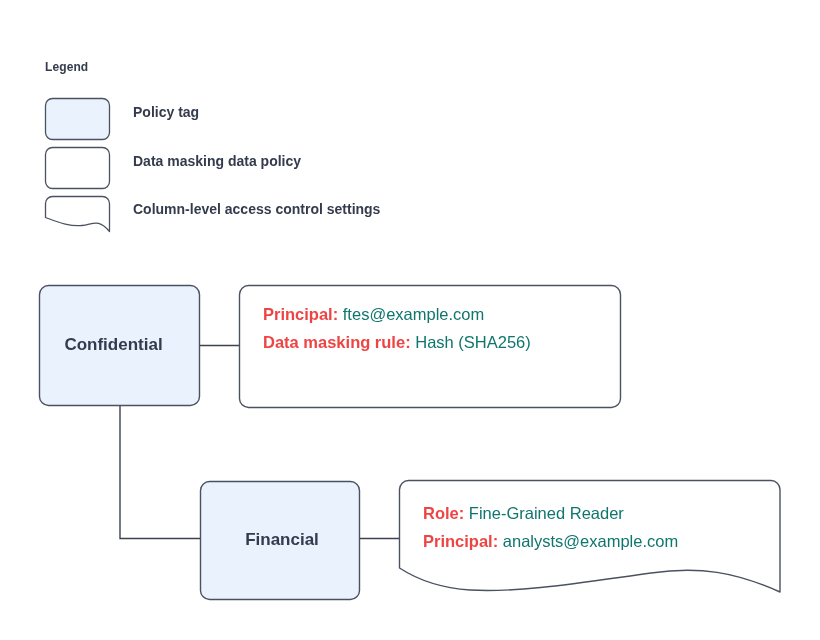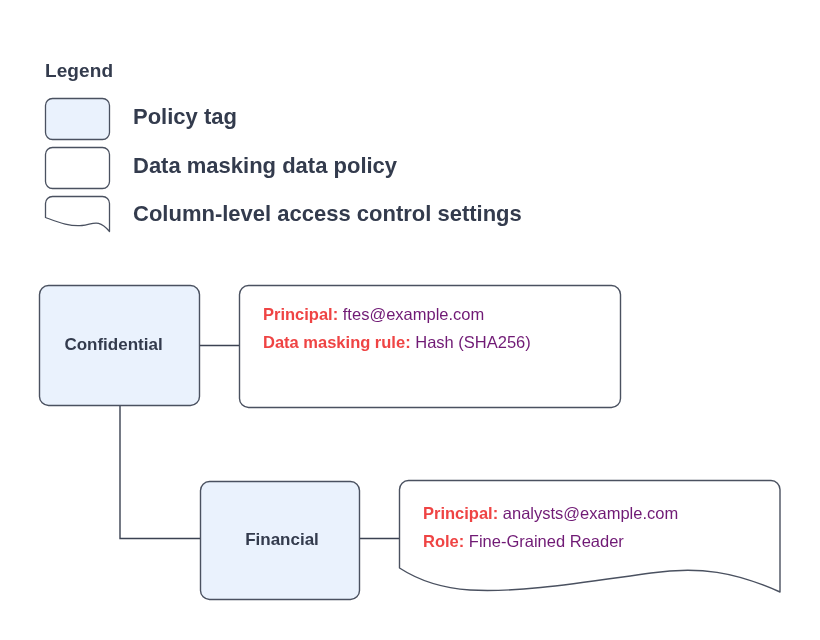--- a/index.html
+++ b/index.html
@@ -24,30 +24,30 @@
     top: 0;
     width: 820px;
     height: 640px;
   }
 
   
   .legend-title {
     position: absolute;
     left: 45px;
     top: 60px;
-    font-size: 19px;
+    font-size: 12px;
     font-weight: bold;
     color: #333b4d;
     letter-spacing: 0.1px;
     white-space: nowrap;
   }
 
   .legend-row-label {
     position: absolute;
-    font-size: 22px;
+    font-size: 14px;
     font-weight: bold;
     color: #333b4d;
     white-space: nowrap;
     left: 133px;
   }
   .legend-row-label.r0 { top: 104px; }
   .legend-row-label.r1 { top: 153px; }
   .legend-row-label.r2 { top: 201px; }
 
   
@@ -85,21 +85,21 @@
     left: 407px;
     top: 499px;
   }
   .card-text .k {
     font-weight: bold;
     color: #ef4444;
     margin-left: 16px;
   }
   .card-text .v {
     font-weight: normal;
-    color: #701a75;
+    color: #0f766e;
   }
   .card-text .line { display: block; }
 </style>
 </head>
 <body>
 
 <svg id="canvas" viewBox="0 0 820 640" xmlns="http://www.w3.org/2000/svg">
 
   <rect x="45.5" y="98.5" width="64" height="41" rx="7" ry="7" fill="#eaf2fd" stroke="#4a5160" stroke-width="1.3"></rect>
 
@@ -155,20 +155,20 @@
     <span class="v">ftes@example.com</span>
   </span>
   <span class="line">
     <span class="k">Data masking rule:</span>
     <span class="v">Hash (SHA256)</span>
   </span>
 </div>
 
 <div class="card-text" id="card-text-financial">
   <span class="line">
+    <span class="k">Role:</span>
+    <span class="v">Fine-Grained Reader</span>
+  </span>
+  <span class="line">
     <span class="k">Principal:</span>
     <span class="v">analysts@example.com</span>
-  </span>
-  <span class="line">
-    <span class="k">Role:</span>
-    <span class="v">Fine-Grained Reader</span>
   </span>
 </div>
 
 </body></html>

